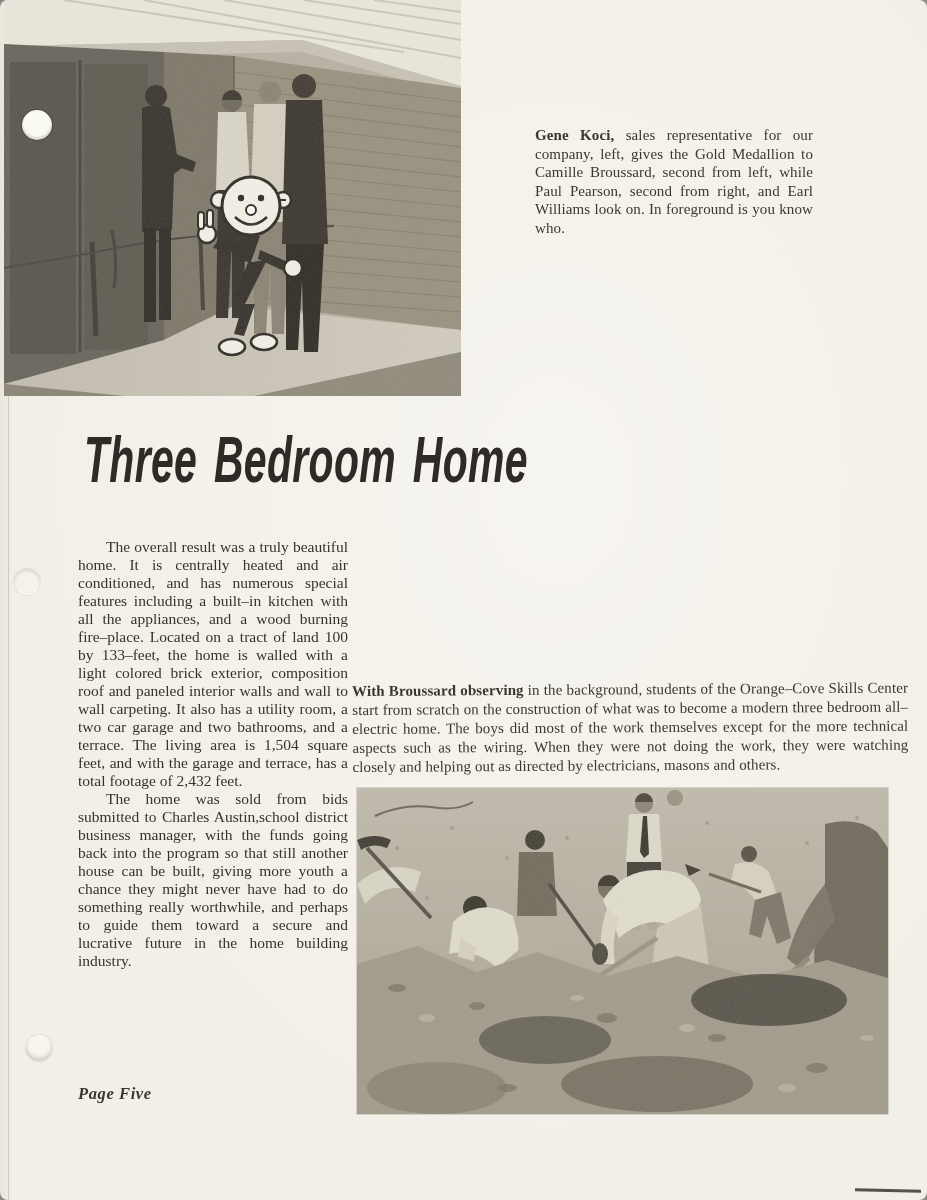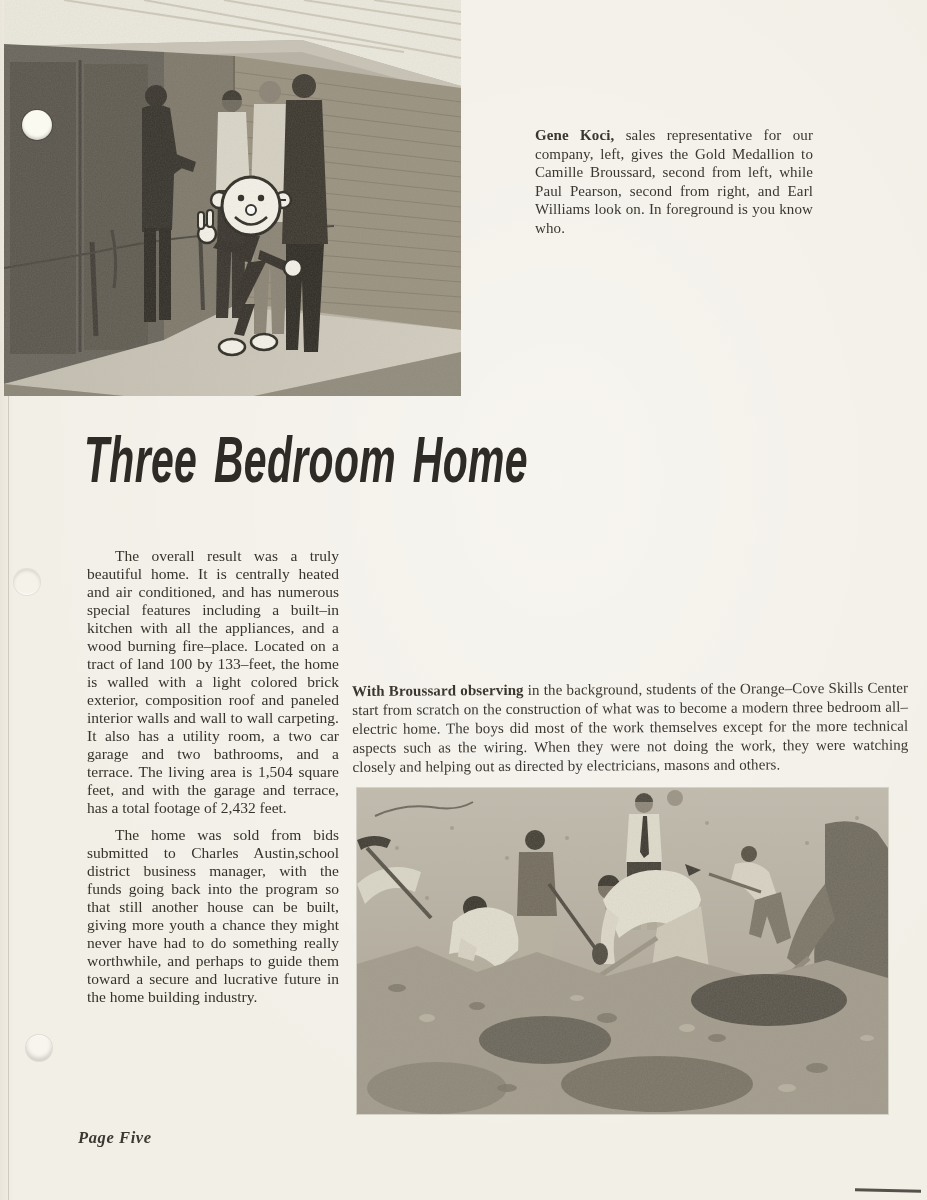--- a/index.html
+++ b/index.html
@@ -5,20 +5,21 @@
   html,body{margin:0;padding:0;background:#8a8a8a;}
   .page{
     position:relative; width:927px; height:1200px; margin:0 auto;
     background:#f2efe7;
     background-image:
       radial-gradient(ellipse at 60% 40%, rgba(255,255,255,0.35), rgba(0,0,0,0) 70%),
       linear-gradient(90deg, #e9e5da 0px, #f0ece3 9px, #f2efe7 14px);
     overflow:hidden;
     font-family:"Liberation Serif", serif;
     color:#35322d;
+    border-radius:8px;
   }
   .paper-edge{position:absolute;left:8px;top:0;width:1px;height:1200px;background:rgba(90,85,72,0.22);}
   .photo{position:absolute;overflow:hidden;}
   .photo svg{display:block;width:100%;height:100%;}
   .photo-top{left:4px;top:0;width:457px;height:396px;}
   .photo-bottom{left:357px;top:788px;width:531px;height:326px;box-shadow:0 0 0 1px rgba(120,114,100,0.25);}
   .caption{
     position:absolute; text-align:justify; color:#3a3731;
     font-size:15px; line-height:18.6px; letter-spacing:0.1px;
   }
@@ -30,23 +31,23 @@
     font-family:"Liberation Sans", sans-serif;
     font-weight:700;font-style:italic;
     font-size:64px;line-height:1;color:#2e2b26;
     letter-spacing:0.5px;word-spacing:8px;white-space:nowrap;
     transform:scaleX(0.64);transform-origin:left top;
   }
   .article{
     position:absolute;left:78px;top:538px;width:270px;
     font-size:15.5px;line-height:18px;text-align:justify;color:#36332d;
   }
-  .article p{margin:9px;text-indent:28px;}
+  .article p{margin:0;text-indent:28px;}
   .footer{
-    position:absolute;left:78px;top:1128px;
+    position:absolute;left:78px;top:1084px;
     font-style:italic;font-weight:700;font-size:16.5px;letter-spacing:0.6px;color:#3b3832;
   }
   .hole{position:absolute;border-radius:50%;}
   .hole-top{left:22px;top:110px;width:30px;height:30px;background:#fbfaf0;
     box-shadow:0 0 0 1px rgba(40,38,32,0.3), inset 0 -2px 3px rgba(0,0,0,0.18);}
   .hole-middle{left:14px;top:569px;width:26px;height:26px;background:#f5f2ea;
     box-shadow:inset 0 2px 3px rgba(0,0,0,0.10), inset 0 -1px 1px rgba(255,255,255,0.7), 0 0 0 1px rgba(120,112,95,0.12);}
   .hole-bottom{left:26px;top:1035px;width:26px;height:26px;background:#f7f5ed;
     box-shadow:inset 0 -3px 4px rgba(0,0,0,0.16), inset 0 1px 1px rgba(255,255,255,0.8), 0 0 0 1px rgba(120,112,95,0.15);}
   .artifact-dash{position:absolute;left:855px;top:1189px;width:66px;height:3px;background:#55514a;transform:rotate(1.2deg);}

